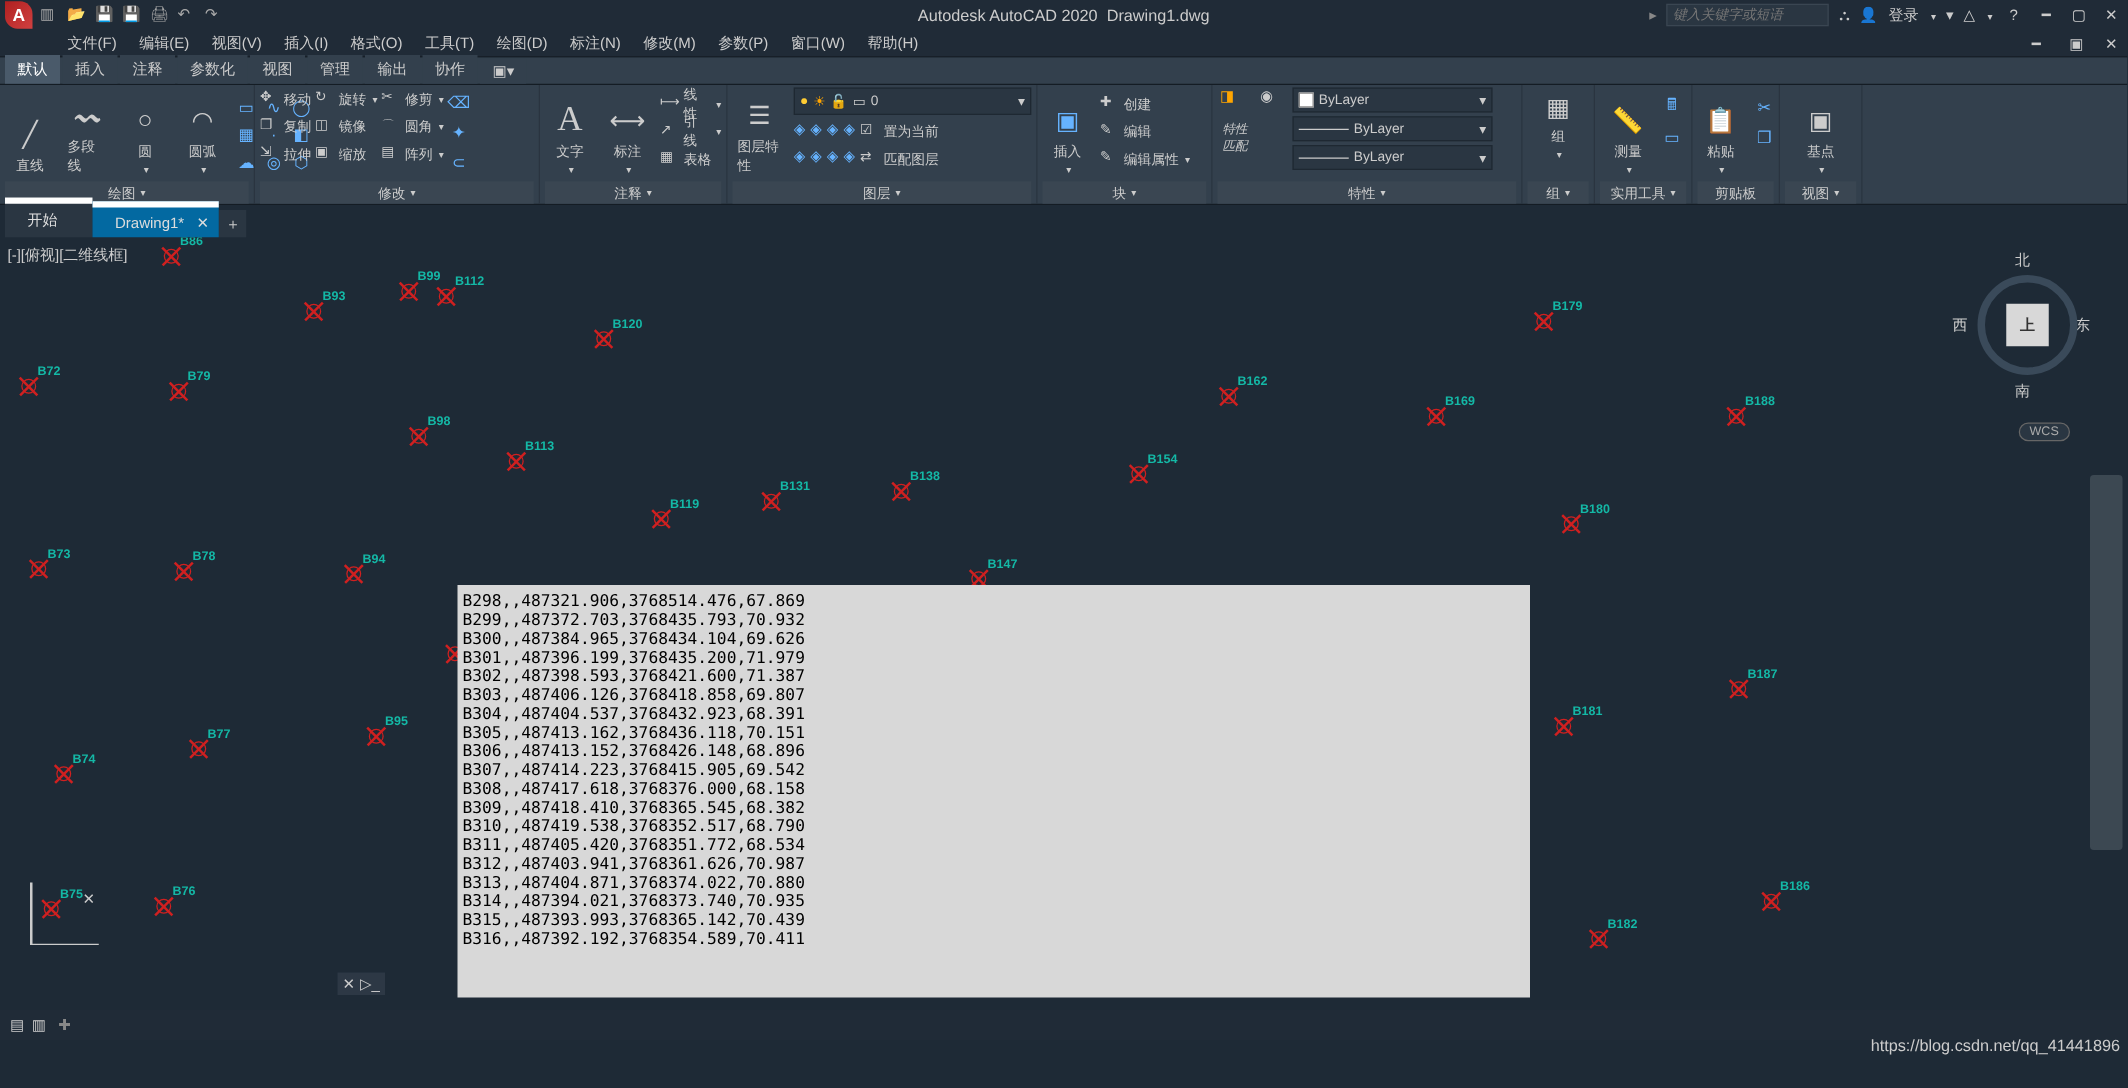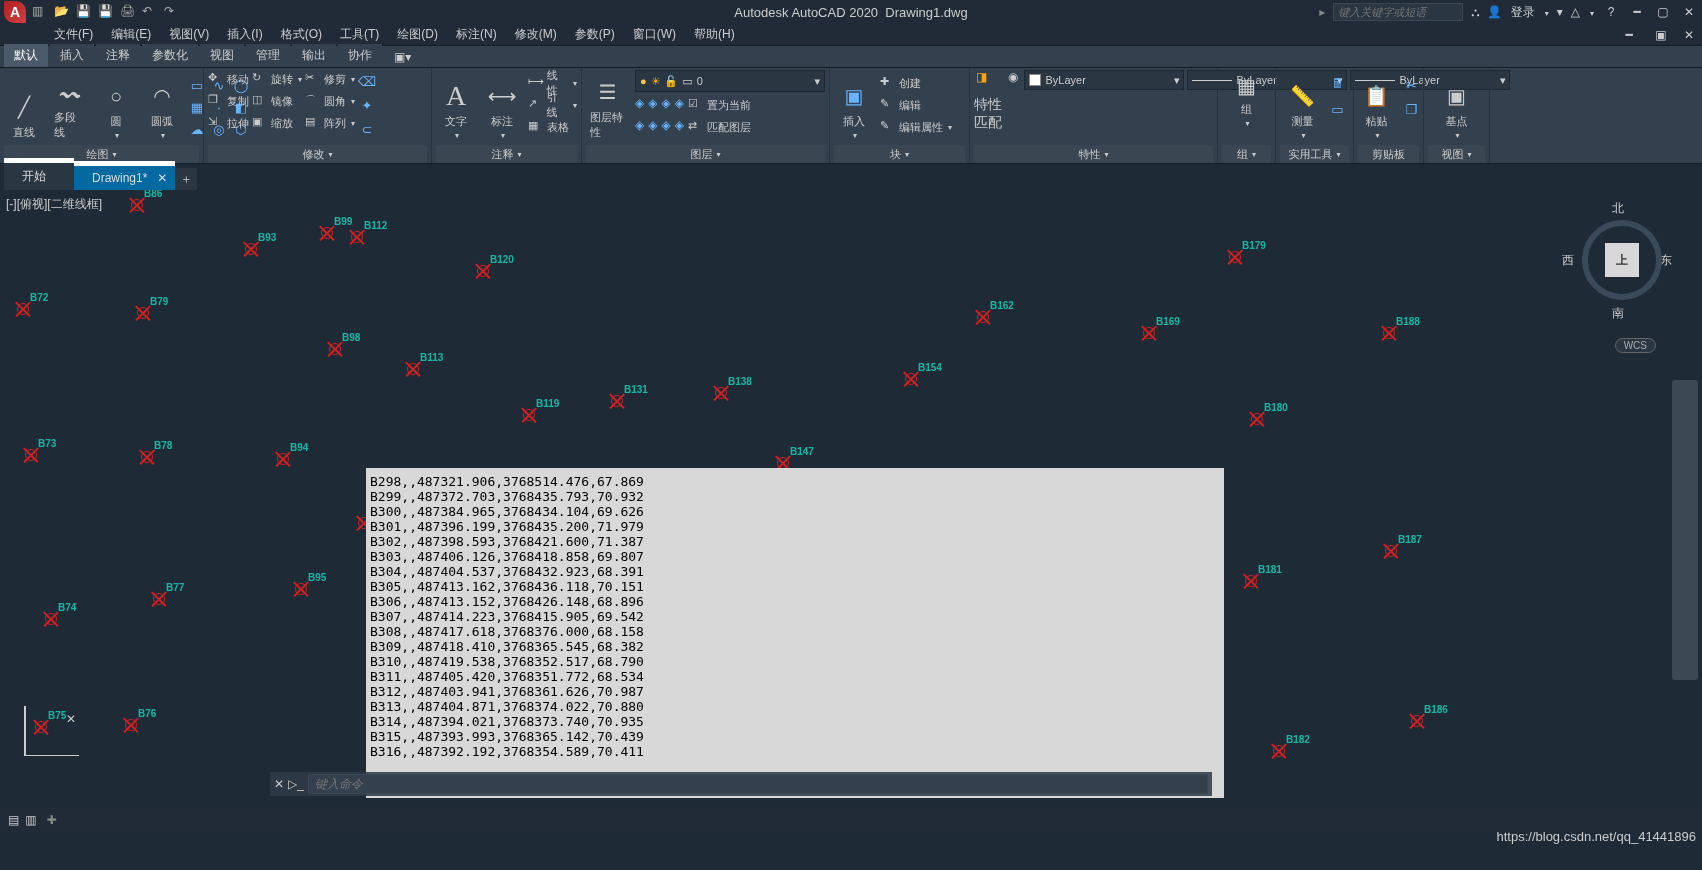--- a/index.html
+++ b/index.html
@@ -429,24 +429,24 @@
           </div>
       </div>
     </div>
     <div class="panel-title drop-arrow">块</div>
   </div>
 
   <div class="panel" style="width:248px;">
     <div class="panel-body">
       <div style="display:flex; flex-direction:column; gap:2px; align-items:center;">
         <div class="ico" style="width:24px;height:24px;color:#ffa500;">◨</div>
-        <span style="font-size:14px; width:28px;">特性匹配</span>
+        <span style="font-size:10px; text-align:center; width:28px;font-style:italic;">特性匹配</span>
       </div>
       <div class="ico" style="width:20px;height:20px;">◉</div>
-      <div style="display:flex; flex-direction:row; gap:3px;">
+      <div style="display:flex; flex-direction:column; gap:3px;">
         <div class="prop-select">
             <span style="display:flex;gap:4px;">
               <span style="width:12px;height:12px;background:#fff;border:1px solid #888;"></span>
               <span>ByLayer</span>
             </span>
             <span>▾</span>
           </div>
         <div class="prop-select">
             <span style="display:flex;gap:4px;align-items:center;">
               <span style="width:40px;border-top:1px solid #ccc;"></span>
@@ -723,21 +723,20 @@
 
   <div class="ucs">
     <div class="yax"></div>
       <div class="xax"></div>
     <div style="position:absolute; left:60px; bottom:40px; color:#ccc;">✕</div>
   </div>
 
   <div class="cmdline">
     <span>✕</span>
     <span>▷_</span>
-    <input class="cmd-input" placeholder="键入命令" style="">
   </div>
 </div>
 
 <div class="statusbar">
   <span>▤</span>
   <span>▥</span>
   <span style="margin-left:4px; color:#888;">✚</span>
 </div>
 
 <div class="watermark">https://blog.csdn.net/qq_41441896</div>

